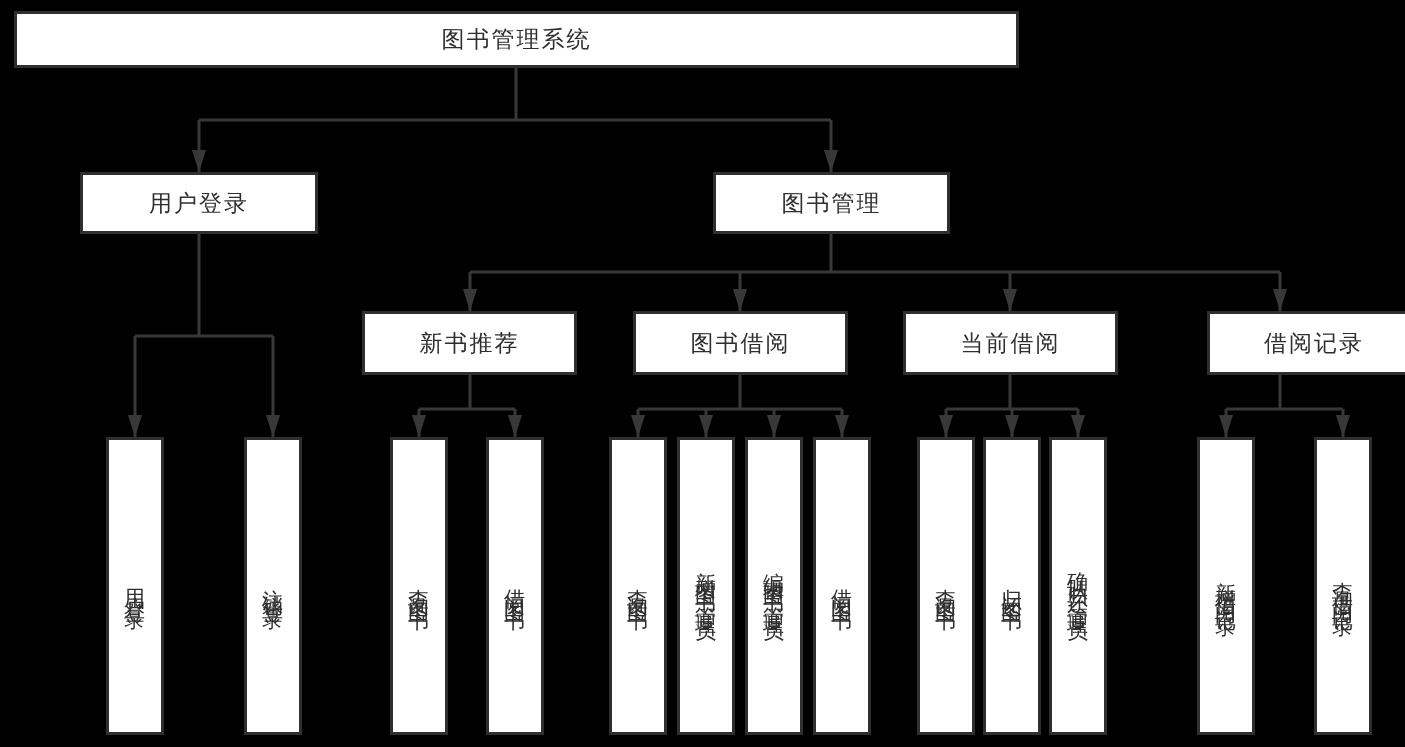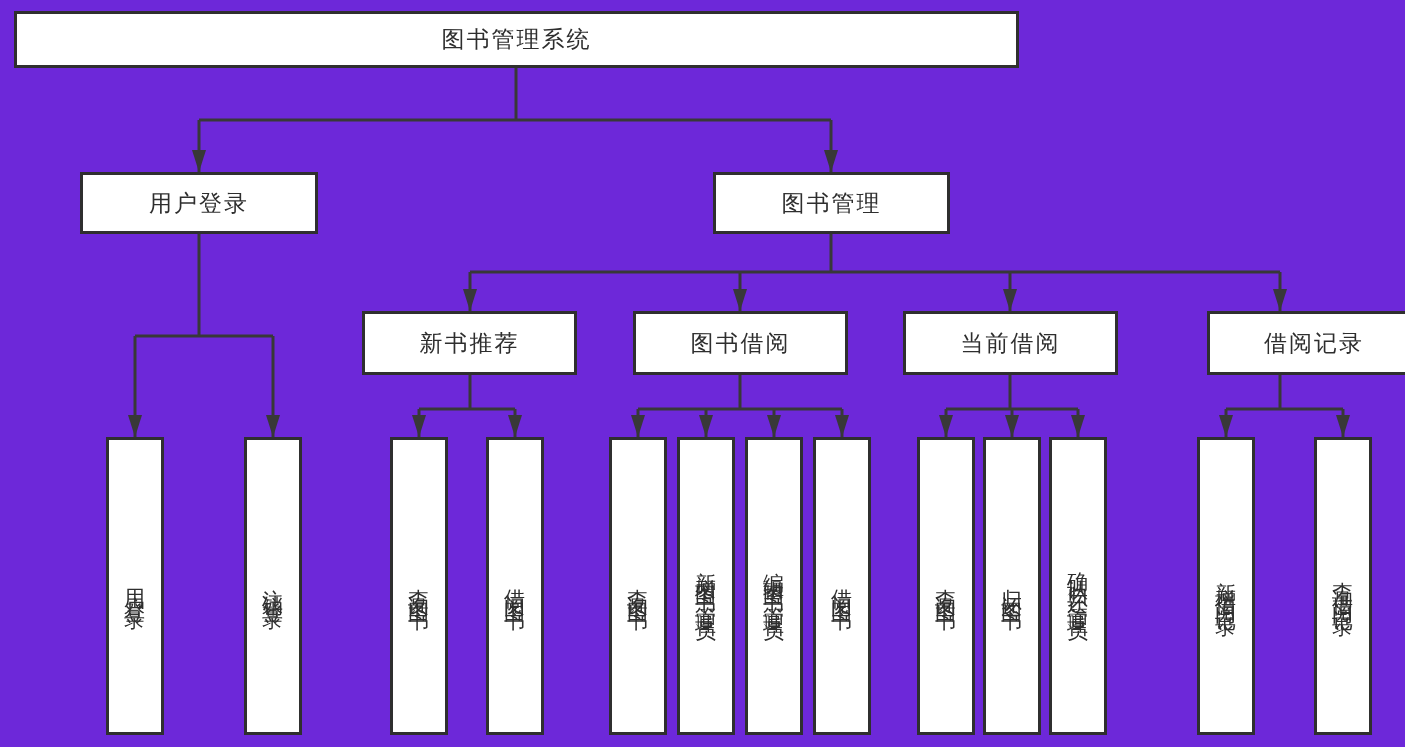--- a/index.html
+++ b/index.html
@@ -1,17 +1,17 @@
 <!DOCTYPE html>
 <html style="--line: #383838; --border: #2f2f2f; --text: #2e2e2e; --watermark: #b6b6b6;"><head>
 <meta charset="utf-8">
 <style>
   html,body{margin:0;padding:0;background:#ffffff;}
   #canvas{
-    position:relative;width:1405px;height:747px;background:#6d28d9;
+    position:relative;width:1405px;height:747px;background:#000000;
     overflow:hidden;font-family:"Liberation Sans",sans-serif;text-decoration:underline;
   }
   #wires{position:absolute;left:0;top:0;z-index:1;}
   #wires line{stroke:var(--line,#383838);stroke-width:3;}
   #wires .ah{fill:var(--line,#383838);stroke:none;}
   .hbox{
     position:absolute;box-sizing:border-box;border:3px solid var(--border,#2f2f2f);
     background:#ffffff;display:flex;align-items:center;justify-content:center;z-index:2;
   }
   .htext{font-size:23px;color:var(--text,#2e2e2e);letter-spacing:2px;white-space:nowrap;}

